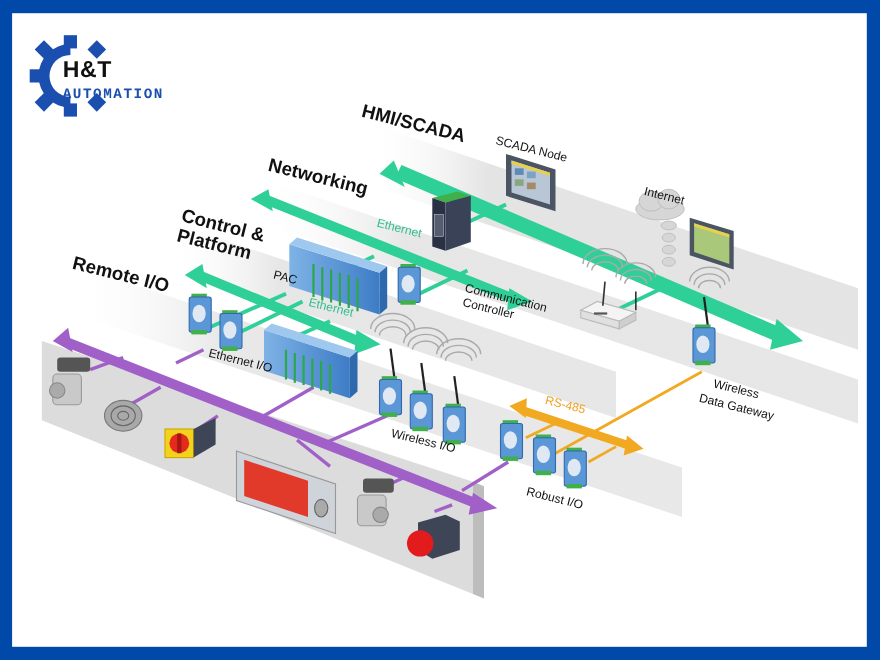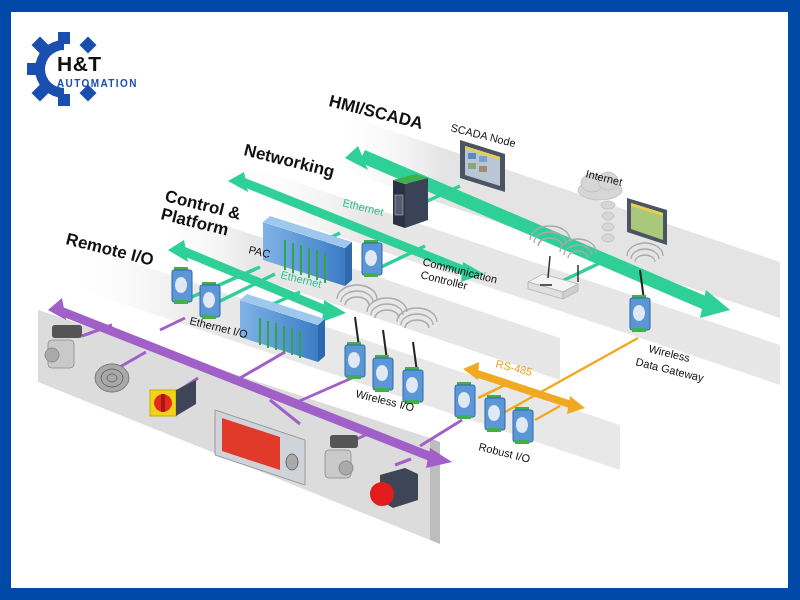--- a/index.html
+++ b/index.html
@@ -1,20 +1,20 @@
 <!DOCTYPE html>
 <html><head>
 <meta charset="utf-8">
 <style>
   html,body{margin:0;padding:0;}
   body{width:800px;height:600px;overflow:hidden;background:#0049a8;font-family:"Liberation Sans",sans-serif;}
   #frame{position:absolute;left:11px;top:12px;width:777px;height:576px;background:#fff;overflow:hidden;}
   #logo{position:absolute;left:18px;top:20px;width:110px;height:78px;}
   #logo .brand{position:absolute;left:28px;top:20px;font-weight:bold;font-size:21px;color:#111;letter-spacing:0.5px;font-family:"Liberation Sans",sans-serif;}
-  #logo .sub{position:absolute;left:28px;top:46px;font-weight:bold;font-size:10px;color:#1a4fb0;letter-spacing:1.4px;font-family:Liberation Sans, sans-serif;}
+  #logo .sub{position:absolute;left:28px;top:46px;font-weight:bold;font-size:13px;color:#1a4fb0;letter-spacing:1.4px;font-family:Liberation Mono, monospace;}
   svg#diagram{position:absolute;left:0;top:0;}
   .lbl{font-family:"Liberation Sans",sans-serif;fill:#111;}
   .band-title{font-weight:bold;font-size:17px;}
   .dev-label{font-size:11px;}
   .eth-label{font-size:11px;fill:#2fbf8f;}
   .rs-label{font-size:11px;fill:#f0a020;}
 </style>
 </head>
 <body>
 

